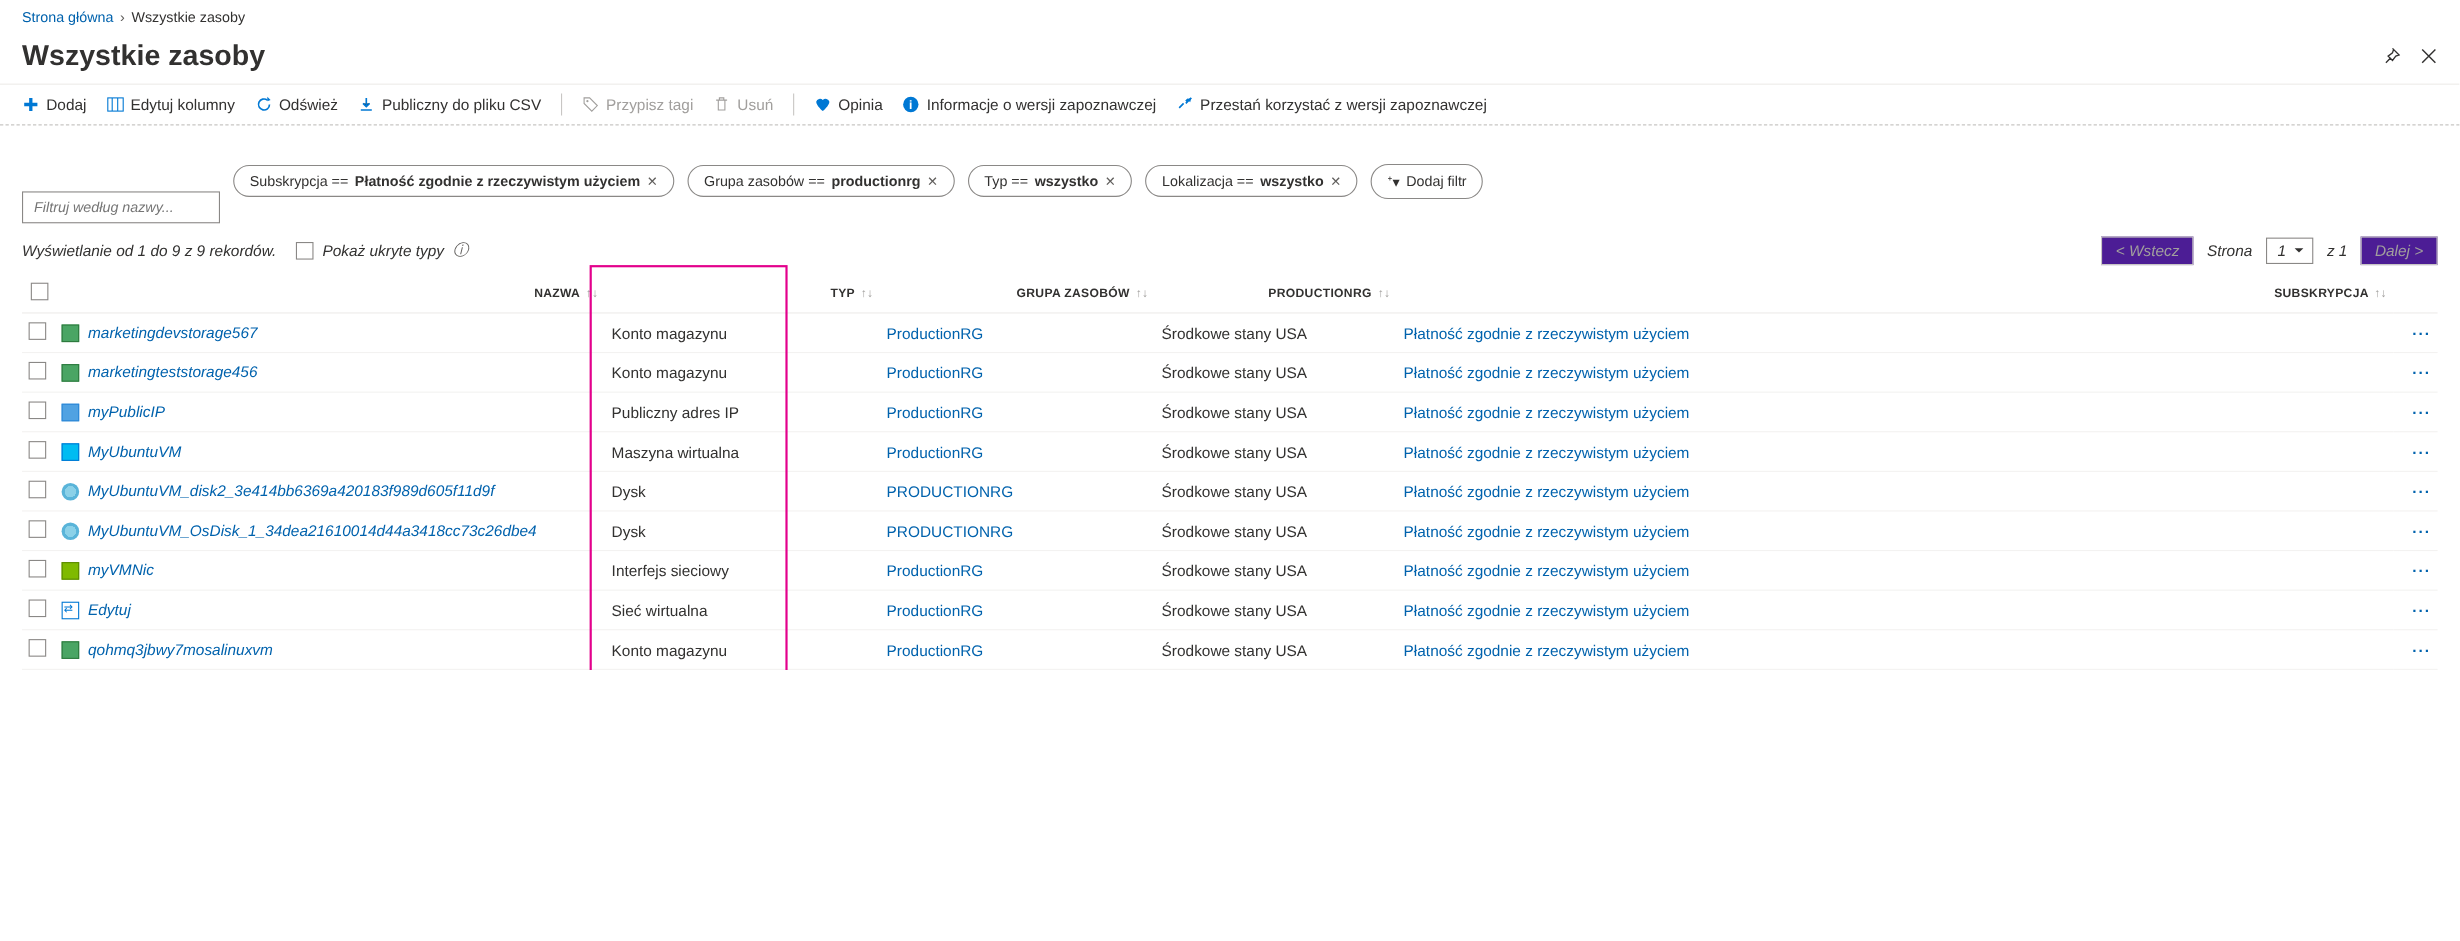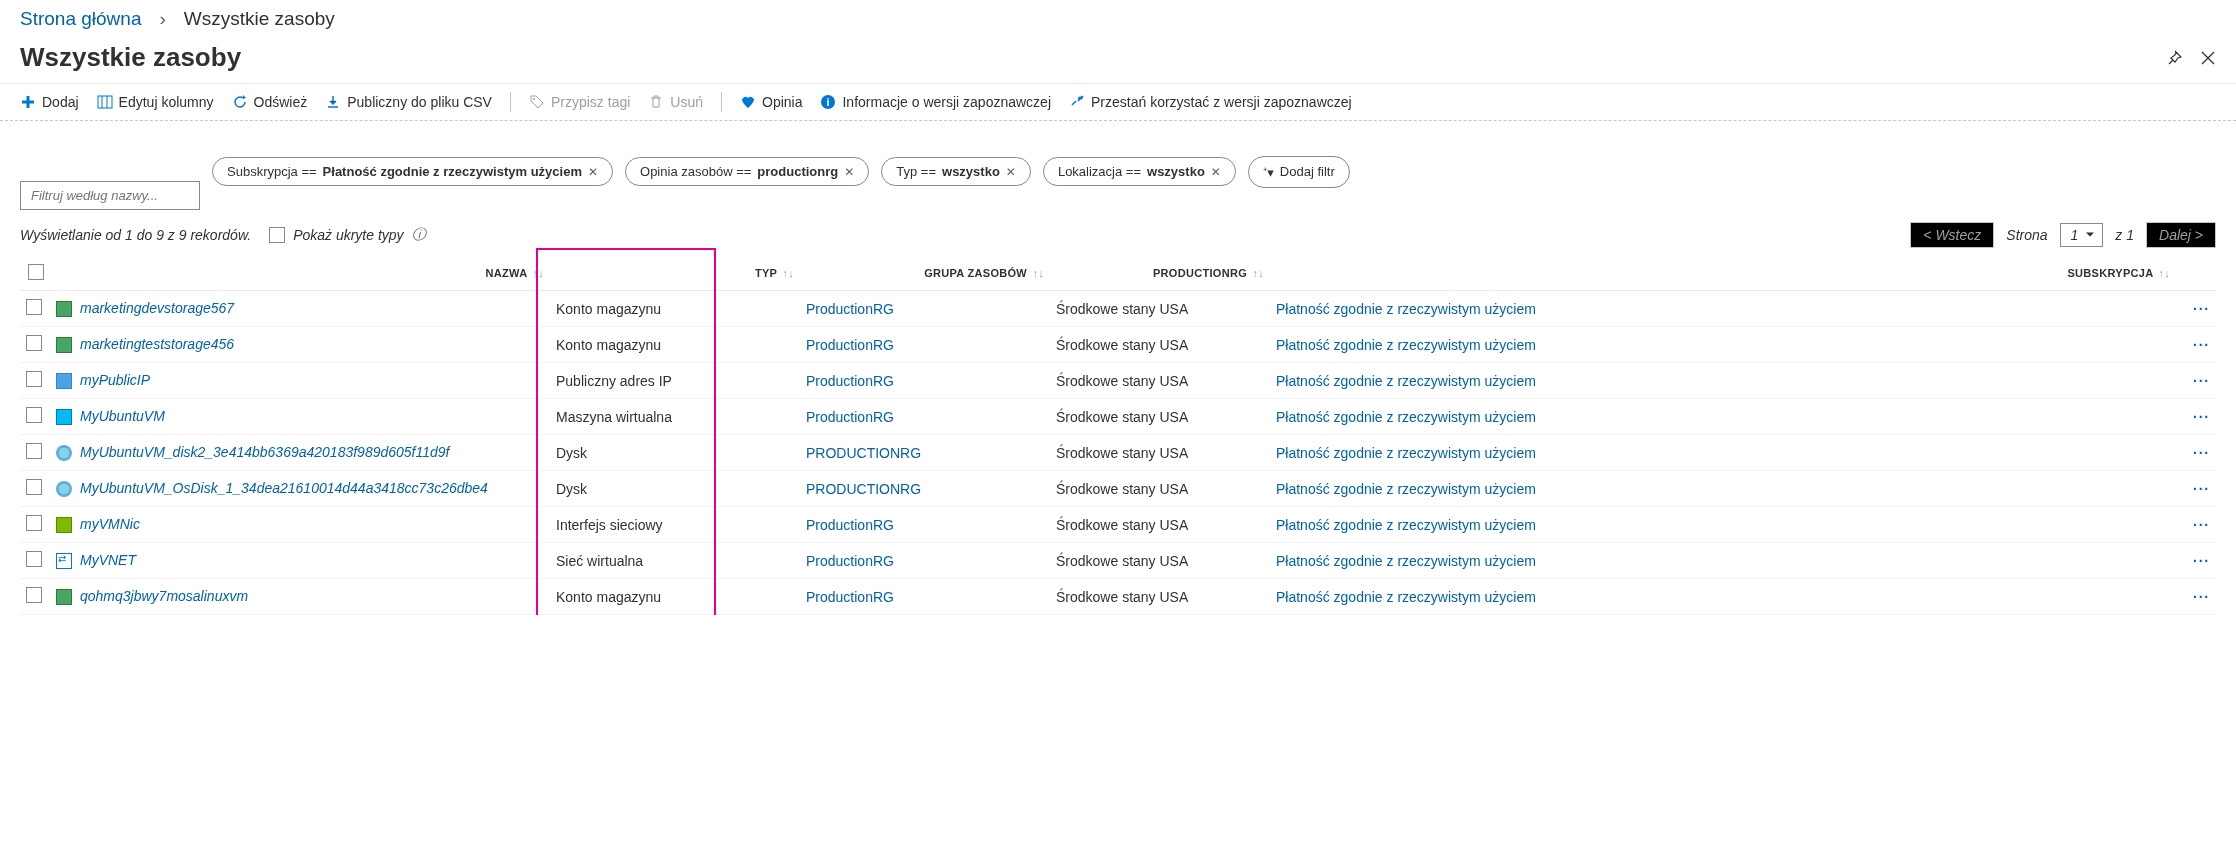--- a/index.html
+++ b/index.html
@@ -1,19 +1,19 @@
 <!DOCTYPE html>
 <html><head>
 <meta charset="utf-8">
 <style>
   * { box-sizing: border-box; margin: 0; padding: 0; }
   body { font-family: "Segoe UI", -apple-system, sans-serif; font-size: 13px; color: #323130; background: #fff; }
   a { color: #0062ad; text-decoration: none; }
 
-  .breadcrumb { padding: 8px 20px; font-size: 19px; display: flex; align-items: center; gap: 18px; }
+  .breadcrumb { padding: 8px 20px; font-size: 13px; display: flex; align-items: center; gap: 6px; }
   .breadcrumb-sep { color: #605e5c; }
 
   .header { display: flex; align-items: center; justify-content: space-between; padding: 4px 20px 10px 20px; }
   .page-title { font-size: 26px; font-weight: 600; }
   .header-icons { display: flex; gap: 18px; }
   .hicon { width: 16px; height: 16px; cursor: pointer; color: #323130; }
 
   .toolbar { border-top: 1px solid #edebe9; border-bottom: 1px dashed #c8c6c4; padding: 8px 20px; display: flex; align-items: center; gap: 18px; }
   .tbtn { display: inline-flex; align-items: center; gap: 6px; cursor: pointer; color: #323130; font-size: 14px; }
   .tbtn.disabled { color: #a19f9d; cursor: default; }
@@ -24,21 +24,21 @@
   .filters { padding: 12px 20px; display: flex; align-items: center; gap: 12px; flex-wrap: wrap; }
   .filter-input { border: 1px solid #8a8886; padding: 6px 10px; width: 180px; font-style: italic; color: #605e5c; font-size: 13px; margin-top: 48px; }
   .pill { border: 1px solid #8a8886; border-radius: 20px; padding: 6px 14px; display: inline-flex; align-items: center; gap: 6px; font-size: 13px; cursor: pointer; }
   .pill .bold { font-weight: 600; }
   .pill .x { color: #605e5c; font-size: 12px; }
 
   .meta-row { padding: 0 20px 8px 20px; display: flex; align-items: center; justify-content: space-between; font-style: italic; }
   .meta-left { display: flex; align-items: center; gap: 18px; font-size: 14px; }
   .chk { width: 16px; height: 16px; border: 1px solid #8a8886; display: inline-block; }
   .meta-right { display: flex; align-items: center; gap: 12px; font-size: 14px; }
-  .nav-btn { border: 1px solid #c8c6c4; background: #000000; padding: 4px 12px; color: #a19f9d; cursor: default; }
+  .nav-btn { border: 1px solid #c8c6c4; background: #4c1d95; padding: 4px 12px; color: #a19f9d; cursor: default; }
   .page-sel { border: 1px solid #8a8886; padding: 3px 24px 3px 10px; position: relative; }
   .page-sel::after { content: ""; position: absolute; right: 8px; top: 50%; transform: translateY(-30%); border: 4px solid transparent; border-top-color: #323130; }
 
   .table { width: calc(100% - 40px); margin: 0 20px; border-collapse: collapse; position: relative; }
   .table th { text-align: right; font-size: 11px; font-weight: 600; letter-spacing: 0.3px; padding: 8px 6px; border-bottom: 1px solid #edebe9; color: #323130; }
   .table th .sort { color: #a19f9d; font-size: 11px; margin-left: 2px; }
   .table td { padding: 8px 6px; border-bottom: 1px solid #f3f2f1; font-size: 14px; vertical-align: middle; }
   .col-chk { width: 30px; }
   .col-name { width: 500px; }
   .col-type { width: 250px; }
@@ -165,21 +165,21 @@
 </div>
 
 <div class="filters">
   <input class="filter-input" placeholder="Filtruj według nazwy..." style="">
   <span class="pill">
       <span>Subskrypcja == </span>
       <span class="bold">Płatność zgodnie z rzeczywistym użyciem</span>
       <span class="x">✕</span>
     </span>
   <span class="pill">
-      <span>Opinia zasobów == </span>
+      <span>Grupa zasobów == </span>
       <span class="bold">productionrg</span>
       <span class="x">✕</span>
     </span>
   <span class="pill">
       <span>Typ == </span>
       <span class="bold">wszystko</span>
       <span class="x">✕</span>
     </span>
   <span class="pill">
       <span>Lokalizacja == </span>
@@ -282,21 +282,21 @@
           <td><span class="chk"></span></td>
           <td><span class="res-icon ic-nic"></span><a href="#" class="res-link">myVMNic</a></td>
           <td>Interfejs sieciowy</td>
           <td><a href="#">ProductionRG</a></td>
           <td>Środkowe stany USA</td>
           <td><a href="#">Płatność zgodnie z rzeczywistym użyciem</a></td>
           <td class="col-menu"><span class="dots">···</span></td>
         </tr>
         <tr>
           <td><span class="chk"></span></td>
-          <td><span class="res-icon ic-vnet"></span><a href="#" class="res-link">MyVNET</a></td>
+          <td><span class="res-icon ic-vnet"></span><a href="#" class="res-link">Edytuj</a></td>
           <td>Sieć wirtualna</td>
           <td><a href="#">ProductionRG</a></td>
           <td>Środkowe stany USA</td>
           <td><a href="#">Płatność zgodnie z rzeczywistym użyciem</a></td>
           <td class="col-menu"><span class="dots">···</span></td>
         </tr>
         <tr>
           <td><span class="chk"></span></td>
           <td><span class="res-icon ic-storage"></span><a href="#" class="res-link">qohmq3jbwy7mosalinuxvm</a></td>
           <td>Konto magazynu</td>

